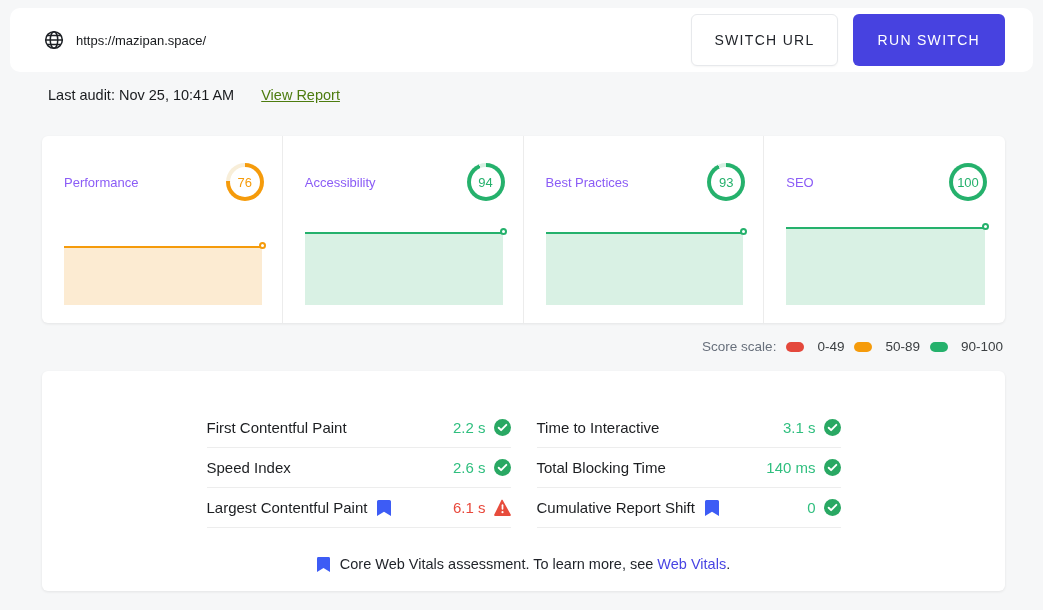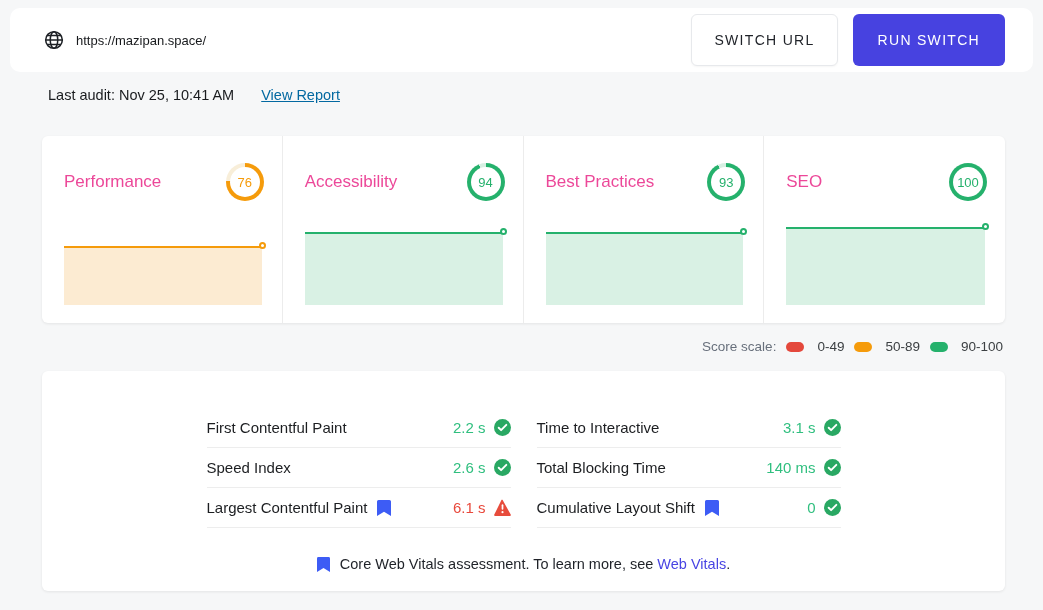--- a/index.html
+++ b/index.html
@@ -35,42 +35,42 @@
     background:#4742e0; border:none; color:#ffffff;
     padding:0 25px; margin-left:15px;
   }
 
   
   .audit-row {
     margin:15px 44px 0 48px;
     display:flex; align-items:center; gap:27px;
     font-size:14.5px; color:#191b1e;
   }
-  .view-report { color:#0369a1; text-decoration:underline; cursor:pointer; }
+  .view-report { color:#4d7c0f; text-decoration:underline; cursor:pointer; }
 
   
   .main { padding:0 38px 0 42px; }
 
   .cards {
     margin-top:33px;
     height:187px;
     background:#ffffff;
     border-radius:6px;
     box-shadow:0 1px 3px rgba(0,0,0,.08);
     display:grid;
     grid-template-columns:repeat(4,1fr);
   }
   .card {
     padding:27px 18px 18px 22px;
     border-right:1px solid #ececec;
     display:flex; flex-direction:column;
   }
   .card:last-child { border-right:none; }
   .card-head { display:flex; justify-content:space-between; align-items:center; }
-  .card-title { font-size:17px; font-weight:500; color:#ec4899; }
+  .card-title { font-size:13px; font-weight:500; color:#8b5cf6; }
   .gauge {
     width:38px; height:38px; border-radius:50%;
     background:conic-gradient(var(--c) calc(var(--p)*1%), var(--track) 0);
     display:grid; place-items:center; flex:none;
   }
   .gauge-inner {
     width:30px; height:30px; border-radius:50%; background:#fff;
     display:grid; place-items:center;
     font-size:13px; color:var(--c);
   }
@@ -303,21 +303,21 @@
             <span class="metric-value">140 ms</span>
             <svg class="check-icon" width="17" height="17" viewBox="0 0 16 16">
                 <circle cx="8" cy="8" r="8" fill="#29a863"></circle>
                 <path d="M4.4 8.2l2.3 2.3 4.9-5" stroke="#fff" stroke-width="1.8" fill="none" stroke-linecap="round" stroke-linejoin="round"></path>
               </svg>
 
           </span>
         </div>
         <div class="metric-row pass">
           <span class="metric-label-wrap">
-            <span>Cumulative Layout Shift</span>
+            <span>Cumulative Report Shift</span>
             <svg class="bookmark-icon" viewBox="0 0 14 16">
                 <path fill="#3d5cf5" d="M1.5 0h11a1.5 1.5 0 0 1 1.5 1.5V16l-7-4.2L0 16V1.5A1.5 1.5 0 0 1 1.5 0z"></path>
               </svg>
           </span>
           <span class="metric-value-wrap">
             <span class="metric-value">0</span>
             <svg class="check-icon" width="17" height="17" viewBox="0 0 16 16">
                 <circle cx="8" cy="8" r="8" fill="#29a863"></circle>
                 <path d="M4.4 8.2l2.3 2.3 4.9-5" stroke="#fff" stroke-width="1.8" fill="none" stroke-linecap="round" stroke-linejoin="round"></path>
               </svg>

